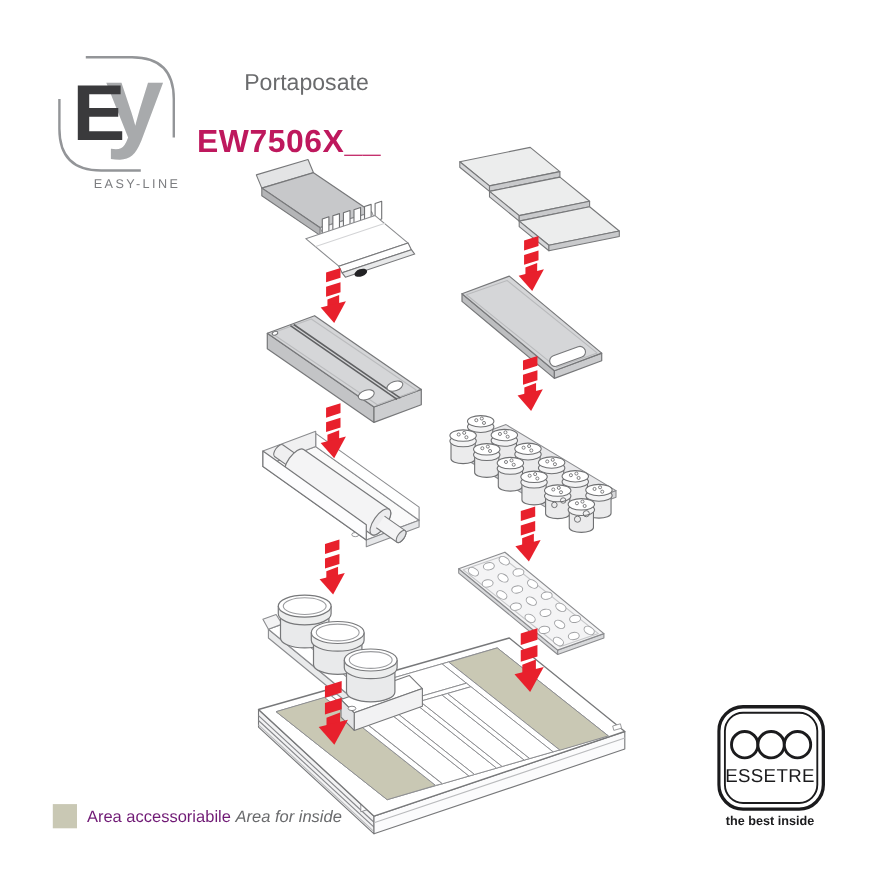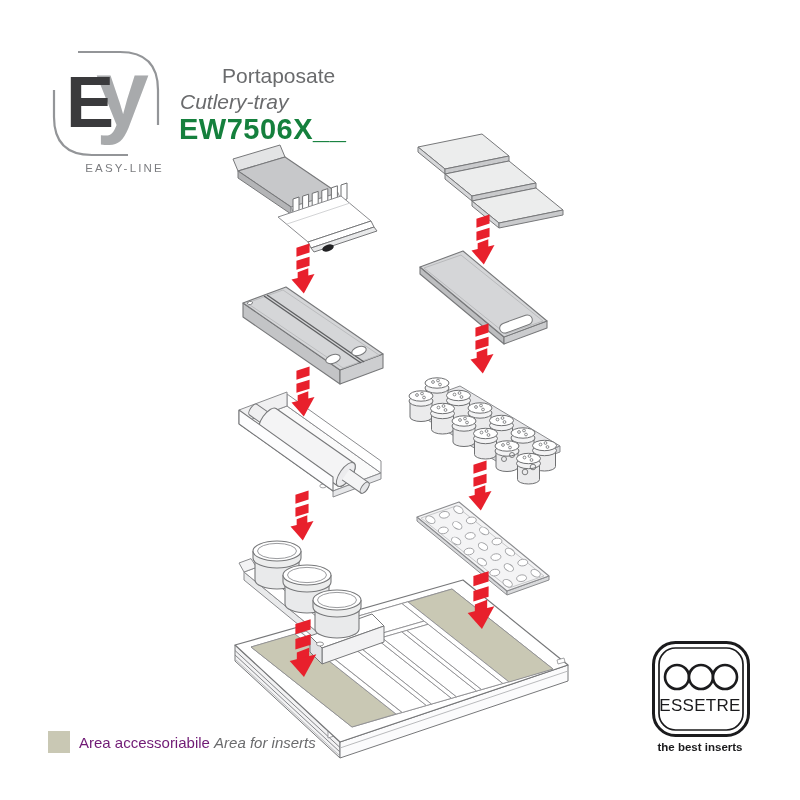--- a/index.html
+++ b/index.html
@@ -5,21 +5,21 @@
   html,body{margin:0;padding:0;background:#ffffff;}
   #page{position:relative;width:800px;height:800px;background:#ffffff;overflow:hidden;
         font-family:"Liberation Sans",sans-serif;}
   .abs{position:absolute;}
   
   #brand-tagline{left:48px;top:162px;width:116px;text-align:right;
     font-size:11.5px;letter-spacing:2.2px;color:#7c7d80;}
   
   #title-it{left:180px;top:64px;font-size:21px;color:#6a6b6d;margin-left:42px;}
   #title-en{left:180px;top:90px;font-size:21px;font-style:italic;color:#6a6b6d;}
-  #model-code{left:179px;top:113px;font-size:29px;font-weight:bold;color:#15803d;letter-spacing:.5px;}
+  #model-code{left:179px;top:113px;font-size:29px;font-weight:bold;color:#be185d;letter-spacing:.5px;}
   
   #legend{left:48px;top:731px;display:flex;align-items:center;gap:9px;}
   #legend-swatch{width:22px;height:22px;background:#c9c8b4;}
   #legend-text{font-size:15px;color:#2e2e30;}
   #legend-it{font-weight:normal;color:#701a75;}
   #legend-en{font-style:italic;color:#6a6b6d;font-weight:normal;}
   
   #essetre-name{left:650px;top:696px;width:100px;text-align:center;
     font-size:17px;font-weight:normal;color:#1b1b1d;letter-spacing:.3px;}
   #essetre-slogan{left:650px;top:741px;width:100px;text-align:center;
@@ -35,21 +35,20 @@
 
   <svg class="abs" style="left:46px;top:44px" width="130" height="125" viewBox="0 0 130 125">
     <path d="M32,8 H74 Q112,8 112,46 V81" fill="none" stroke="#939598" stroke-width="2.2"></path>
     <path d="M8,46 V73 Q8,111 46,111 H82" fill="none" stroke="#939598" stroke-width="2.2"></path>
     <text class="logo-y" x="50" y="81">y</text>
     <text class="logo-e" x="20" y="83">E</text>
   </svg>
   <div class="abs" id="brand-tagline">EASY-LINE</div>
 
   <div class="abs" id="title-it">Portaposate</div>
-  <div class="abs" id="title-en">Cutlery-tray</div>
   <div class="abs" id="model-code">EW7506X__</div>
 
   <svg class="abs" style="left:0;top:0" width="800" height="800" viewBox="0 0 800 800">
     <defs>
       <g id="arrow">
         <polygon points="-8,2 8,-3 8,8 -8,13"></polygon>
         <polygon points="-8,18 8,13 8,24 -8,29"></polygon>
         <polygon points="-6.5,32 6.5,27 6.5,38 -6.5,43"></polygon>
         <polygon points="-14,41 14,34 1,58"></polygon>
       </g>
@@ -269,27 +268,27 @@
       <use href="#arrow" transform="translate(480,463) scale(0.82)"></use>
       <use href="#arrow" transform="translate(481,574) scale(0.95)"></use>
     </g>
   </svg>
 
   <div class="abs" id="legend">
     <div id="legend-swatch"></div>
     <div id="legend-text">
       <span id="legend-it">Area accessoriabile</span>
       <span> </span>
-      <span id="legend-en">Area for inserts</span>
+      <span id="legend-en">Area for inside</span>
     </div>
   </div>
 
   <svg class="abs" style="left:652px;top:641px" width="100" height="98" viewBox="0 0 100 98">
     <rect x="1.5" y="1.5" width="95" height="93" rx="22" fill="none" stroke="#1b1b1d" stroke-width="3"></rect>
     <rect x="7" y="7" width="84" height="82" rx="16.5" fill="none" stroke="#1b1b1d" stroke-width="1.7"></rect>
     <circle cx="25" cy="36" r="12" fill="#ffffff" stroke="#1b1b1d" stroke-width="2.6"></circle>
     <circle cx="49" cy="36" r="12" fill="#ffffff" stroke="#1b1b1d" stroke-width="2.6"></circle>
     <circle cx="73" cy="36" r="12" fill="#ffffff" stroke="#1b1b1d" stroke-width="2.6"></circle>
   </svg>
   <div class="abs" id="essetre-name">ESSETRE</div>
-  <div class="abs" id="essetre-slogan">the best inserts</div>
+  <div class="abs" id="essetre-slogan">the best inside</div>
 
 </div>
 
 </body></html>

